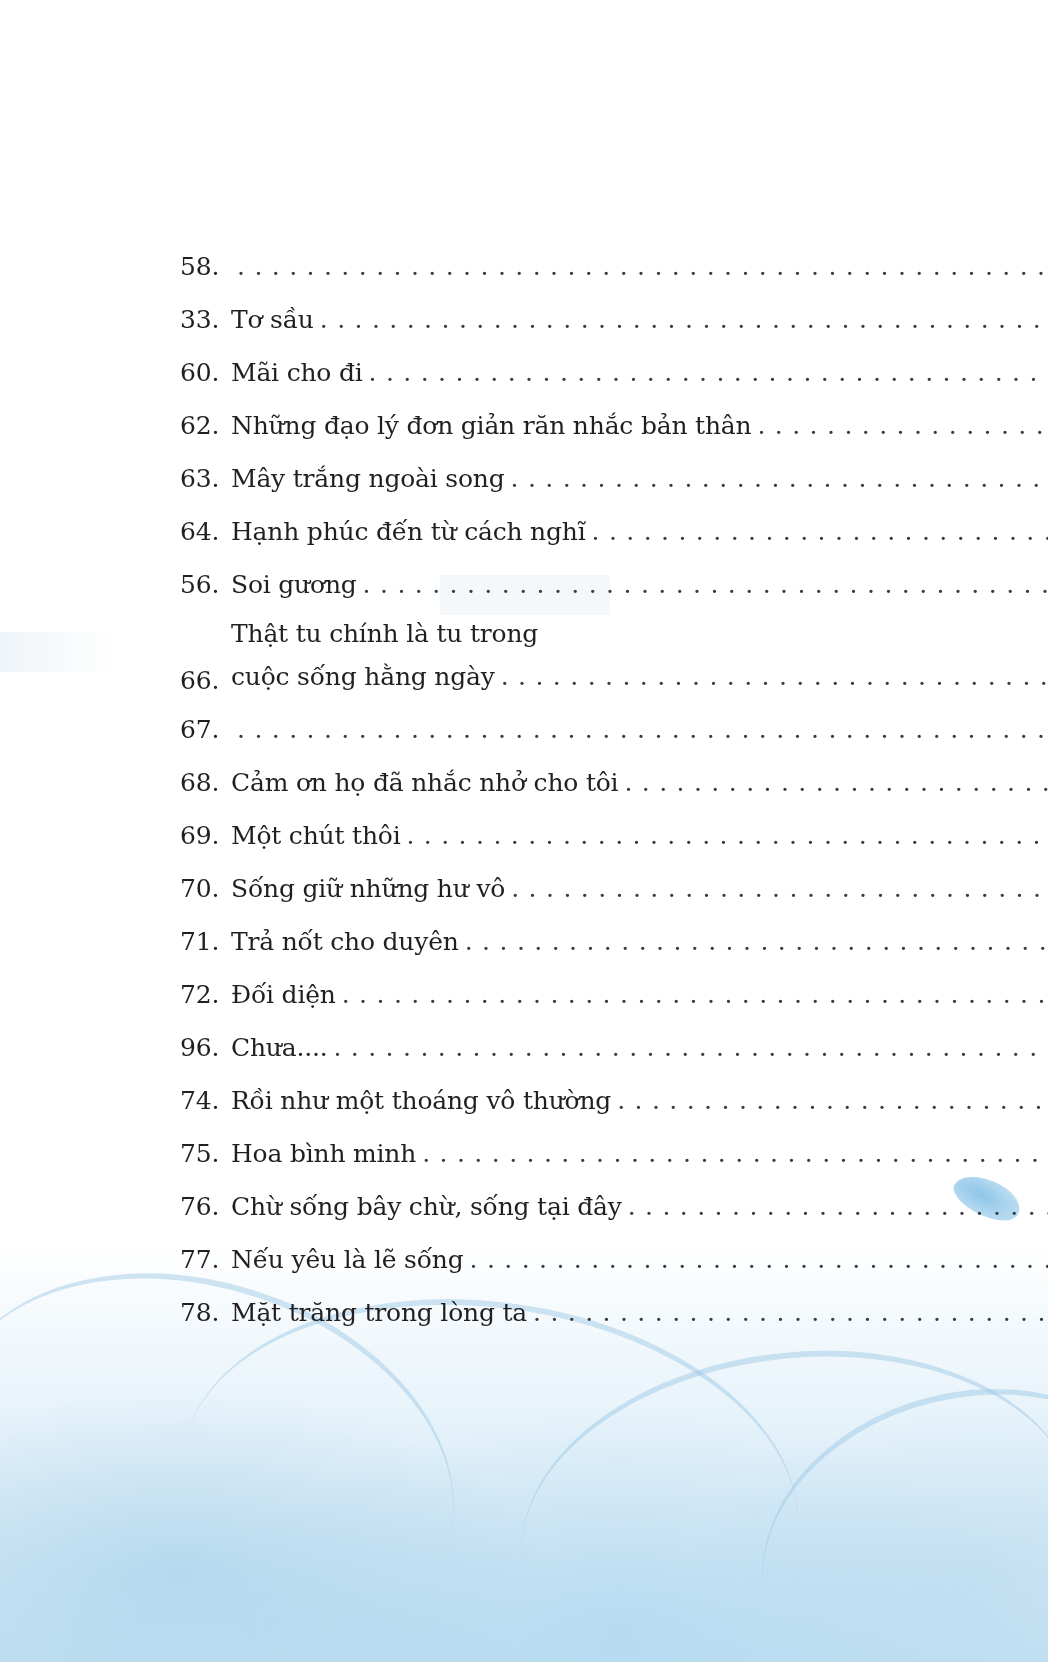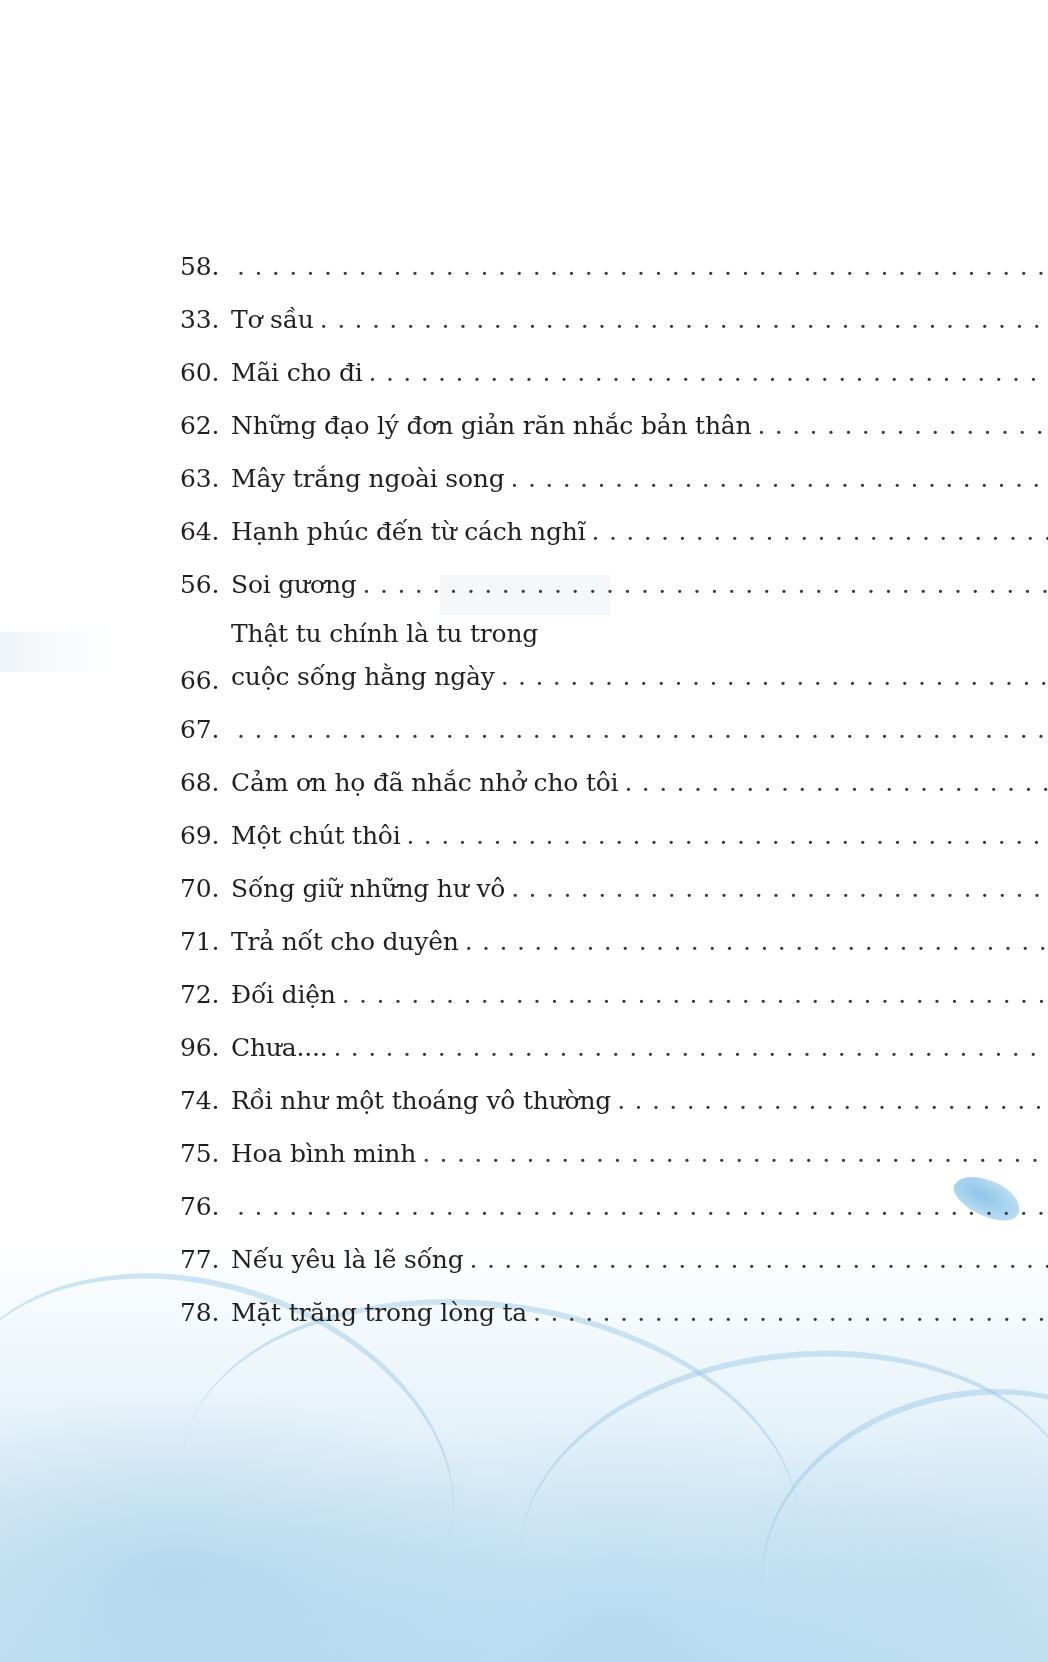--- a/index.html
+++ b/index.html
@@ -237,20 +237,21 @@
       <span class="title">Hoa bình minh</span>
       <span class="leader"></span>
 
     </div>
       </div>
   </div>
   <div class="entry">
     <span class="num">76.</span>
     <div class="body">
         <div class="line">
+      <span class="title">Chừ sống bây chừ, sống tại đây</span>
       <span class="leader"></span>
 
     </div>
       </div>
   </div>
   <div class="entry">
     <span class="num">77.</span>
     <div class="body">
         <div class="line">
       <span class="title">Nếu yêu là lẽ sống</span>

